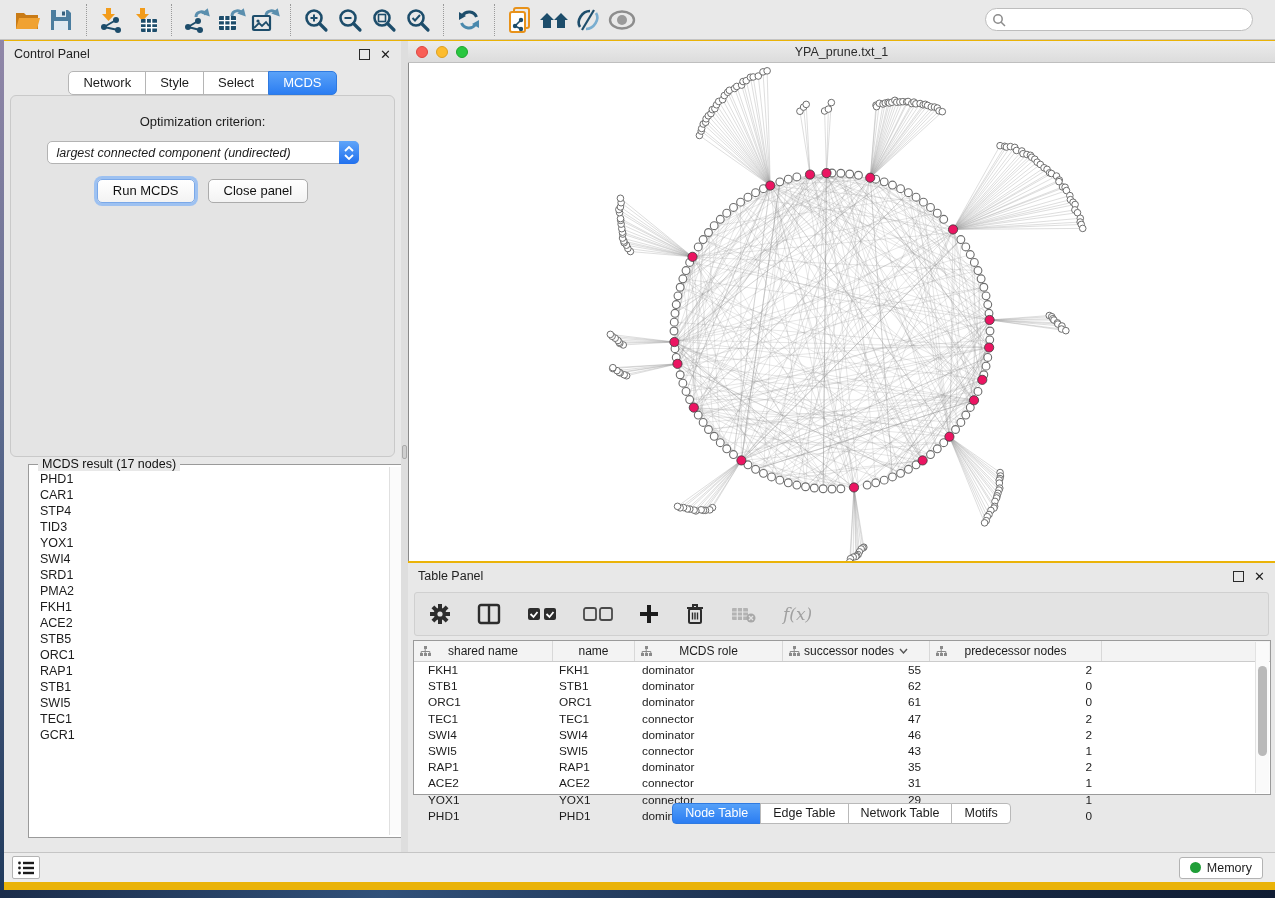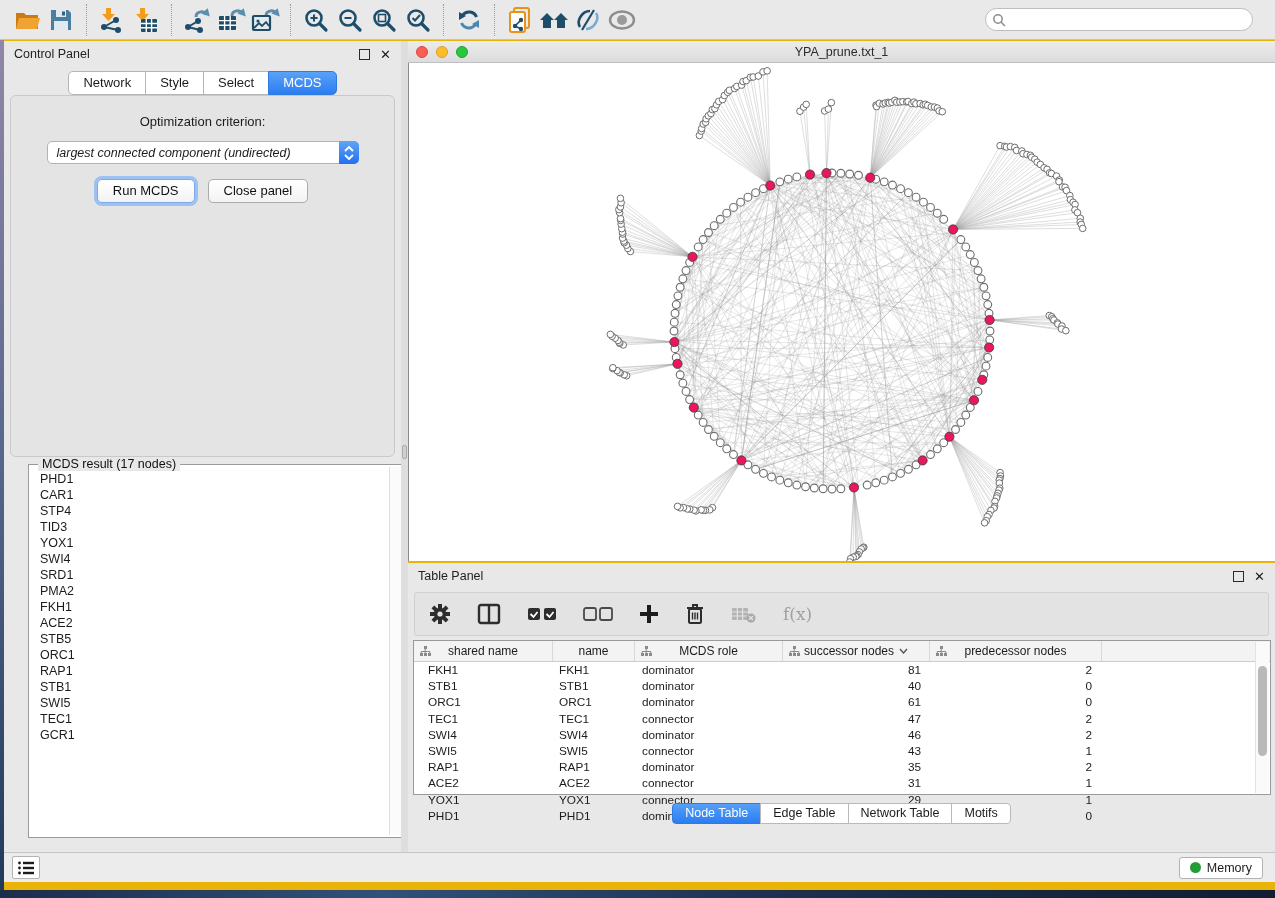--- a/index.html
+++ b/index.html
@@ -75,21 +75,21 @@
   .t-yellow { background:#fdbc2e; border:0.5px solid #dca022; }
   .t-green { background:#29c740; border:0.5px solid #1fa52f; }
   .net-title { position:absolute; left:0; right:0; text-align:center; font-size:12.5px; color:#2b2b2b; }
   .net-canvas { height:498px; background:#fff; border-left:1px solid #8a8a8a; position:relative; overflow:hidden; }
 
   
   .table-panel { position:absolute; left:408px; top:563px; width:867px; height:299px; background:#e8e8e8; }
   .tp-toolbar { position:absolute; left:6px; top:29px; width:855px; height:44px; background:#e3e3e3;
     border:1px solid #d0d0d0; border-radius:3px; display:flex; align-items:center; padding:0 14px; gap:26px; }
   .tp-icon { display:flex; align-items:center; justify-content:center; }
-  .fx { font-family:"DejaVu Serif",serif; font-size:17px; color:#a0a0a0; }
+  .fx { font-family:"DejaVu Serif",serif; font-style:italic; font-size:17px; color:#a0a0a0; }
 
   .node-table { position:absolute; left:5px; top:77px; width:858px; height:155px; background:#fff;
     border:1px solid #9a9a9a; }
   .nt-scroll { position:absolute; top:1px; right:1px; bottom:1px; width:14px; background:#fafafa;
     border-left:1px solid #e2e2e2; }
   .nt-thumb { position:absolute; top:24px; left:2px; width:9px; height:90px; background:#b9b9b9; border-radius:5px; }
   .nt-header { display:grid; grid-template-columns:139px 82px 148px 147px 172px 1fr; height:21px;
     background:#f3f3f3; border-bottom:1px solid #cccccc; }
   .nt-hcell { display:flex; align-items:center; justify-content:center; gap:5px; font-size:12px;
     color:#1c1c1c; border-right:1px solid #d8d8d8; position:relative; }
@@ -1263,29 +1263,29 @@
             </svg>
             <span>predecessor nodes</span>
           </div>
           <div class="nt-hcell nb"></div>
         </div>
       <div class="nt-body">
           <div class="nt-row">
             <div>FKH1</div>
             <div>FKH1</div>
             <div>dominator</div>
-            <div>81</div>
+            <div>55</div>
             <div>2</div>
             <div></div>
           </div>
           <div class="nt-row">
             <div>STB1</div>
             <div>STB1</div>
             <div>dominator</div>
-            <div>40</div>
+            <div>62</div>
             <div>0</div>
             <div></div>
           </div>
           <div class="nt-row">
             <div>ORC1</div>
             <div>ORC1</div>
             <div>dominator</div>
             <div>61</div>
             <div>0</div>
             <div></div>

